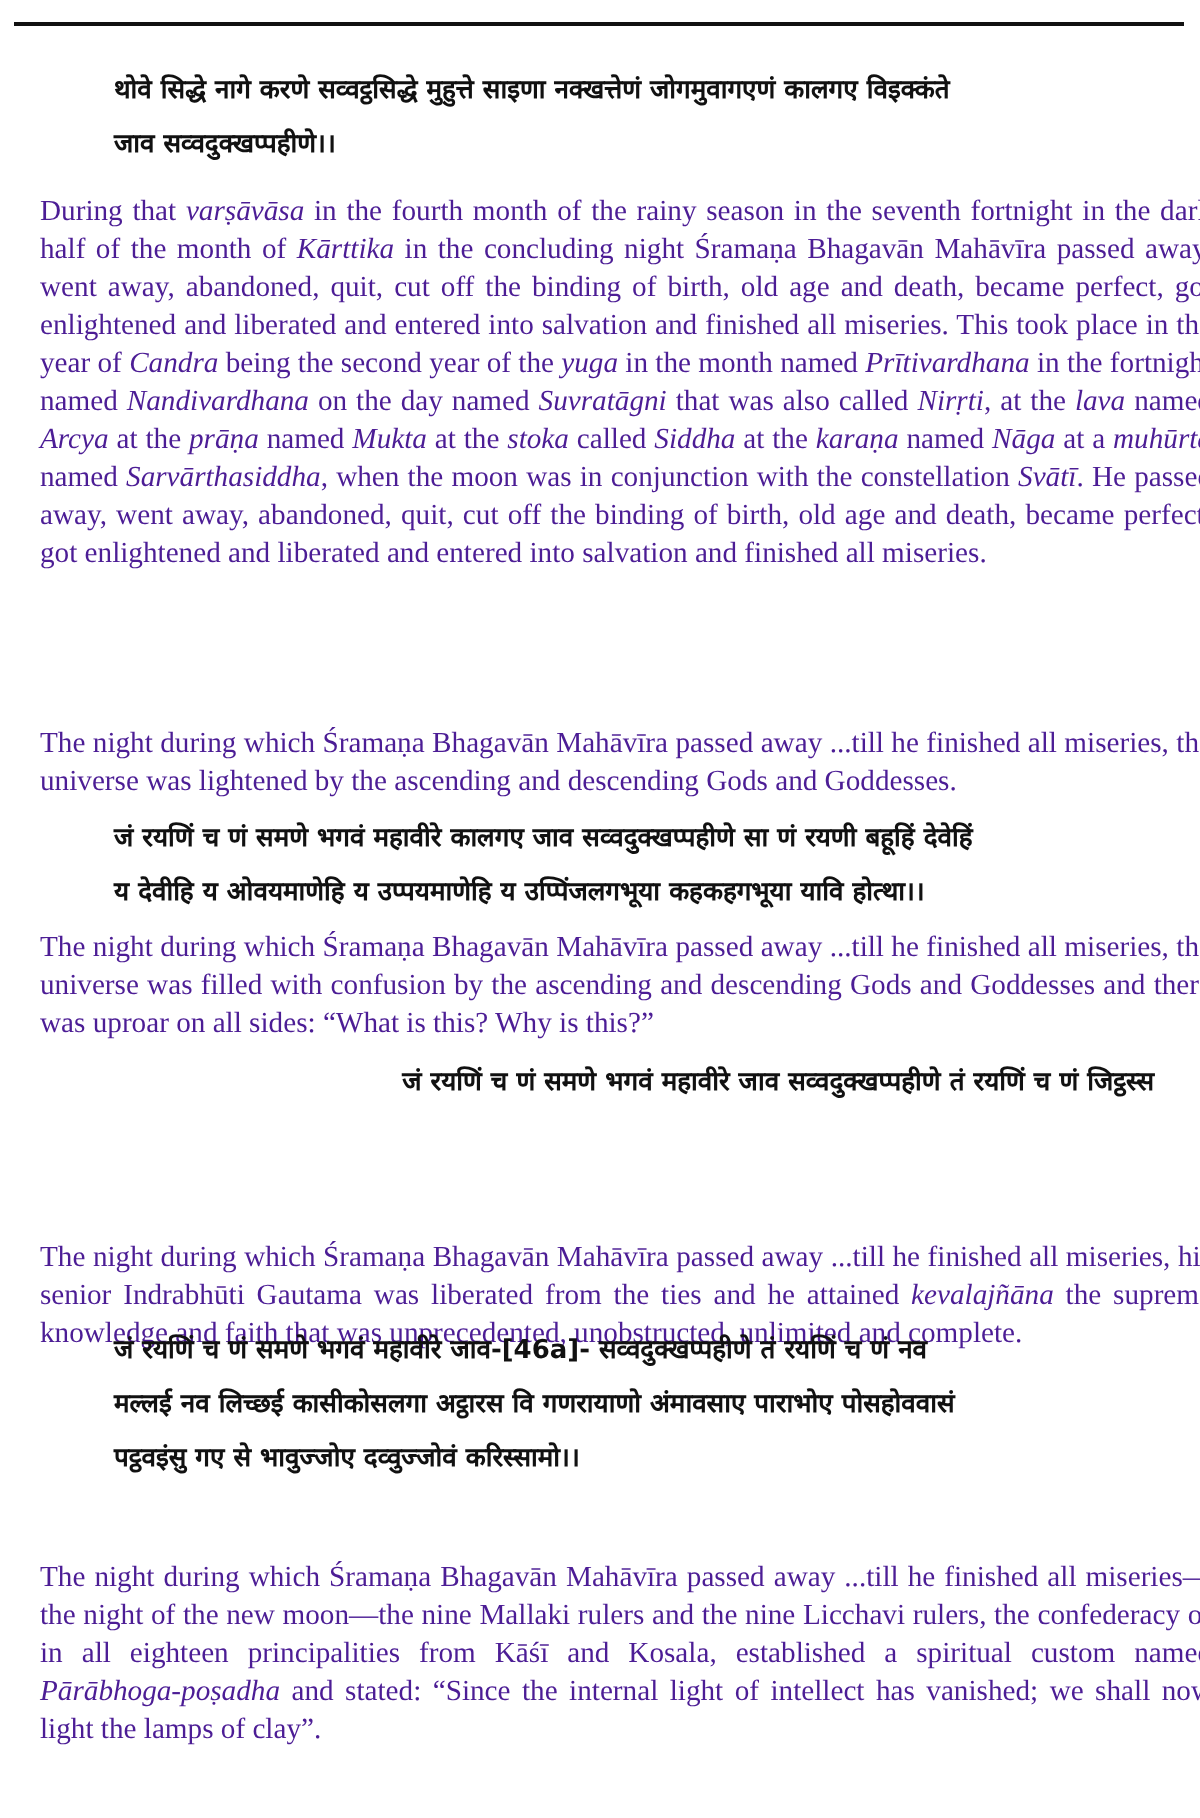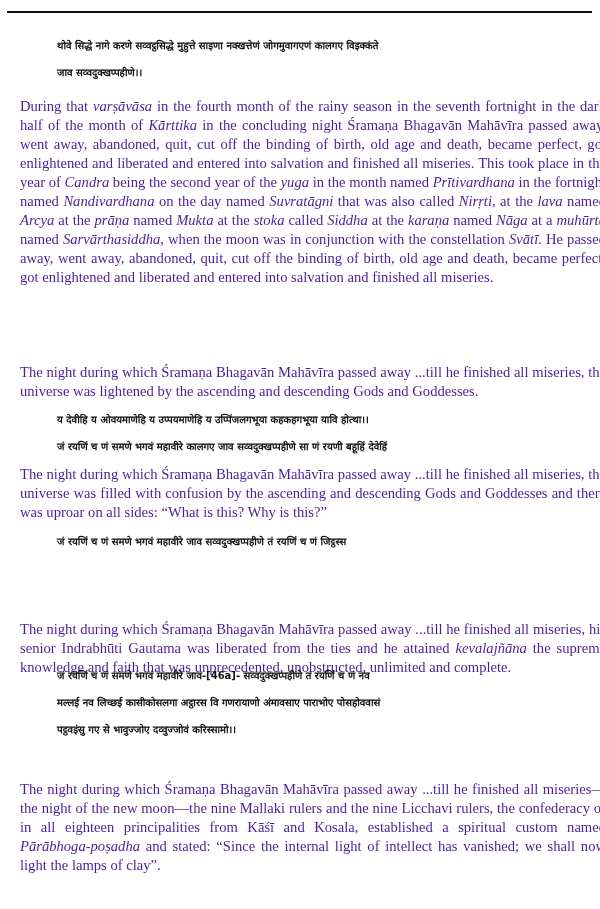--- a/index.html
+++ b/index.html
@@ -1,19 +1,19 @@
 <!DOCTYPE html>
 <html><head>
 <meta charset="utf-8">
 <style>
   html, body { margin: 0; padding: 0; background: #ffffff; }
   body { width: 600px; height: 909px; position: relative; overflow: hidden; color: #111; }
   .page { position: absolute; left: 0; top: 0; width: 600px; height: 909px; }
   .rule-top { position: absolute; left: 7px; top: 11px; width: 585px; height: 2px; background: #111; }
-  .deva { position: absolute; left: 57px; width: 520px; font-family: "DejaVu Sans", sans-serif; font-weight: bold; font-size: 10px; line-height: 27px; color: #111; white-space: nowrap; }
+  .deva { position: absolute; left: 57px; width: 520px; font-family: "DejaVu Sans", sans-serif; font-weight: bold; font-size: 13px; line-height: 27px; color: #111; white-space: nowrap; }
   .eng { position: absolute; left: 20px; width: 586px; font-family: "Liberation Serif", serif; font-size: 14.6px; line-height: 19px; color: #4c1d95; text-align: justify; }
   .eng i { font-style: italic; }
   .footer { position: absolute; left: 11px; top: 876px; width: 586px; height: 22px; margin-top: 32px; }
   .footer .line-l { position: absolute; left: 0; top: 11px; width: 262px; height: 2px; background: #111; }
   .footer .line-r { position: absolute; right: 0; top: 11px; width: 290px; height: 2px; background: #111; }
   .footer .pagenum { position: absolute; left: 262px; top: 1px; width: 30px; height: 19px; border: 1.5px solid #111; border-radius: 50%; font-family: "Liberation Serif", serif; font-size: 12px; line-height: 19px; text-align: center; background: #fff; }
 </style>
 </head>
 <body>
 
@@ -24,27 +24,27 @@
     <div>थोवे सिद्धे नागे करणे सव्वट्ठसिद्धे मुहुत्ते साइणा नक्खत्तेणं जोगमुवागएणं कालगए विइक्कंते</div>
     <div>जाव सव्वदुक्खप्पहीणे।।</div>
   </div>
 
   <div class="eng" style="top:97px;">During that <i>varṣāvāsa</i> in the fourth month of the rainy season in the seventh fortnight in the dark half of the month of <i>Kārttika</i> in the concluding night Śramaṇa Bhagavān Mahāvīra passed away, went away, abandoned, quit, cut off the binding of birth, old age and death, became perfect, got enlightened and liberated and entered into salvation and finished all miseries. This took place in the year of <i>Candra</i> being the second year of the <i>yuga</i> in the month named <i>Prītivardhana</i> in the fortnight named <i>Nandivardhana</i> on the day named <i>Suvratāgni</i> that was also called <i>Nirṛti</i>, at the <i>lava</i> named <i>Arcya</i> at the <i>prāṇa</i> named <i>Mukta</i> at the <i>stoka</i> called <i>Siddha</i> at the <i>karaṇa</i> named <i>Nāga</i> at a <i>muhūrta</i> named <i>Sarvārthasiddha</i>, when the moon was in conjunction with the constellation <i>Svātī</i>. He passed away, went away, abandoned, quit, cut off the binding of birth, old age and death, became perfect, got enlightened and liberated and entered into salvation and finished all miseries.</div>
 
 
   <div class="eng" style="top:363px;">The night during which Śramaṇa Bhagavān Mahāvīra passed away ...till he finished all miseries, the universe was lightened by the ascending and descending Gods and Goddesses.</div>
 
   <div class="deva" style="top:406px;">
+    <div>जं रयणिं च णं समणे भगवं महावीरे कालगए जाव सव्वदुक्खप्पहीणे सा णं रयणी बहूहिं देवेहिं</div>
     <div>य देवीहि य ओवयमाणेहि य उप्पयमाणेहि य उप्पिंजलगभूया कहकहगभूया यावि होत्था।।</div>
-    <div>जं रयणिं च णं समणे भगवं महावीरे कालगए जाव सव्वदुक्खप्पहीणे सा णं रयणी बहूहिं देवेहिं</div>
   </div>
 
   <div class="eng" style="top:465px;">The night during which Śramaṇa Bhagavān Mahāvīra passed away ...till he finished all miseries, the universe was filled with confusion by the ascending and descending Gods and Goddesses and there was uproar on all sides: “What is this? Why is this?”</div>
 
-  <div class="deva" style="top:528px;">
+  <div class="deva" style="top:528px;text-align:right;">
     <div>जं रयणिं च णं समणे भगवं महावीरे जाव सव्वदुक्खप्पहीणे तं रयणिं च णं  जिट्ठस्स</div>
   </div>
 
   <div class="eng" style="top:620px;">The night during which Śramaṇa Bhagavān Mahāvīra passed away ...till he finished all miseries, his senior Indrabhūti Gautama was liberated from the ties and he attained <i>kevalajñāna</i> the supreme knowledge and faith that was unprecedented, unobstructed, unlimited and complete.</div>
 
   <div class="deva" style="top:662px;">
     <div>जं रयणिं च णं समणे भगवं महावीरे जाव-[46a]- सव्वदुक्खप्पहीणे तं रयणिं च णं नव</div>
     <div>मल्लई नव लिच्छई कासीकोसलगा अट्ठारस वि गणरायाणो अंमावसाए पाराभोए पोसहोववासं</div>
     <div>पट्ठवइंसु गए से भावुज्जोए दव्वुज्जोवं करिस्सामो।।</div>
   </div>

